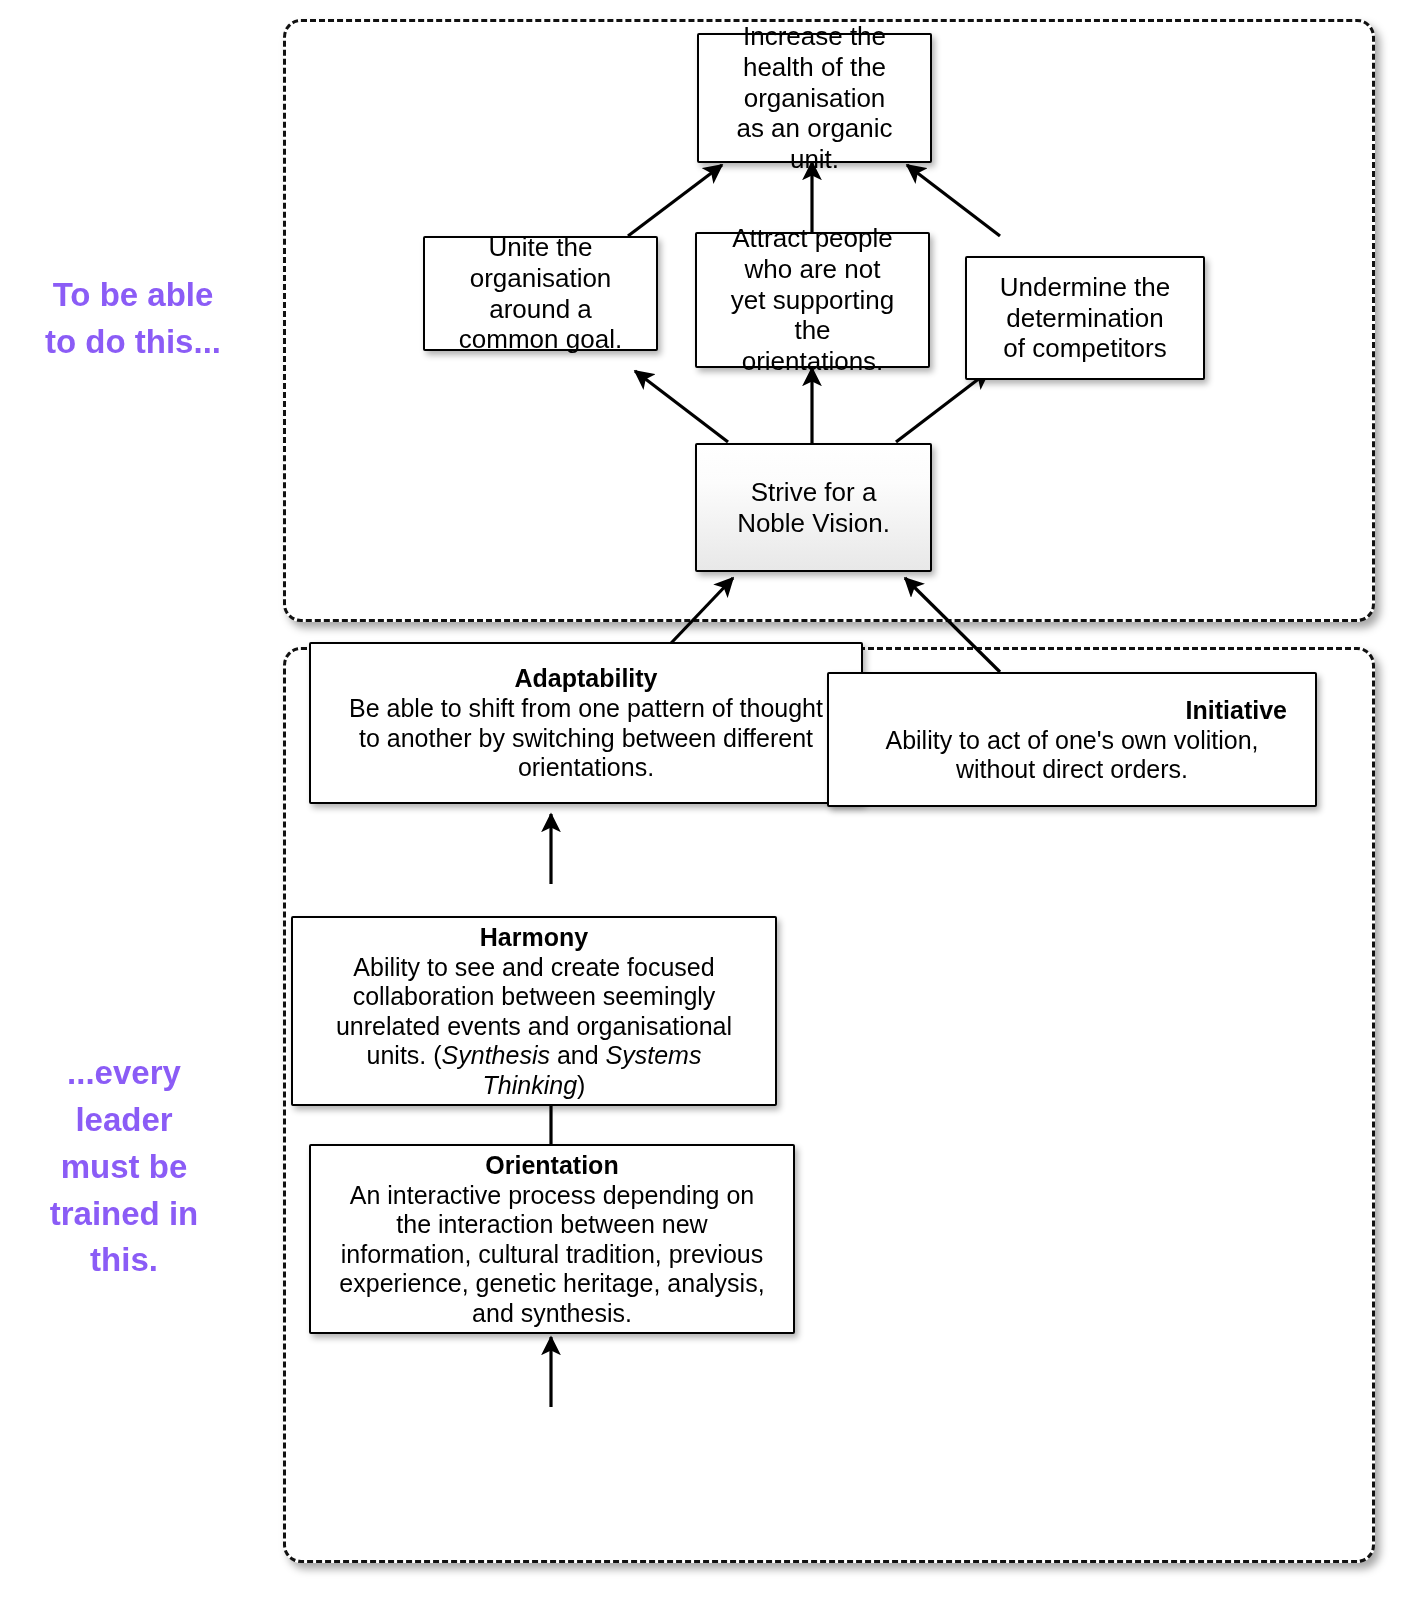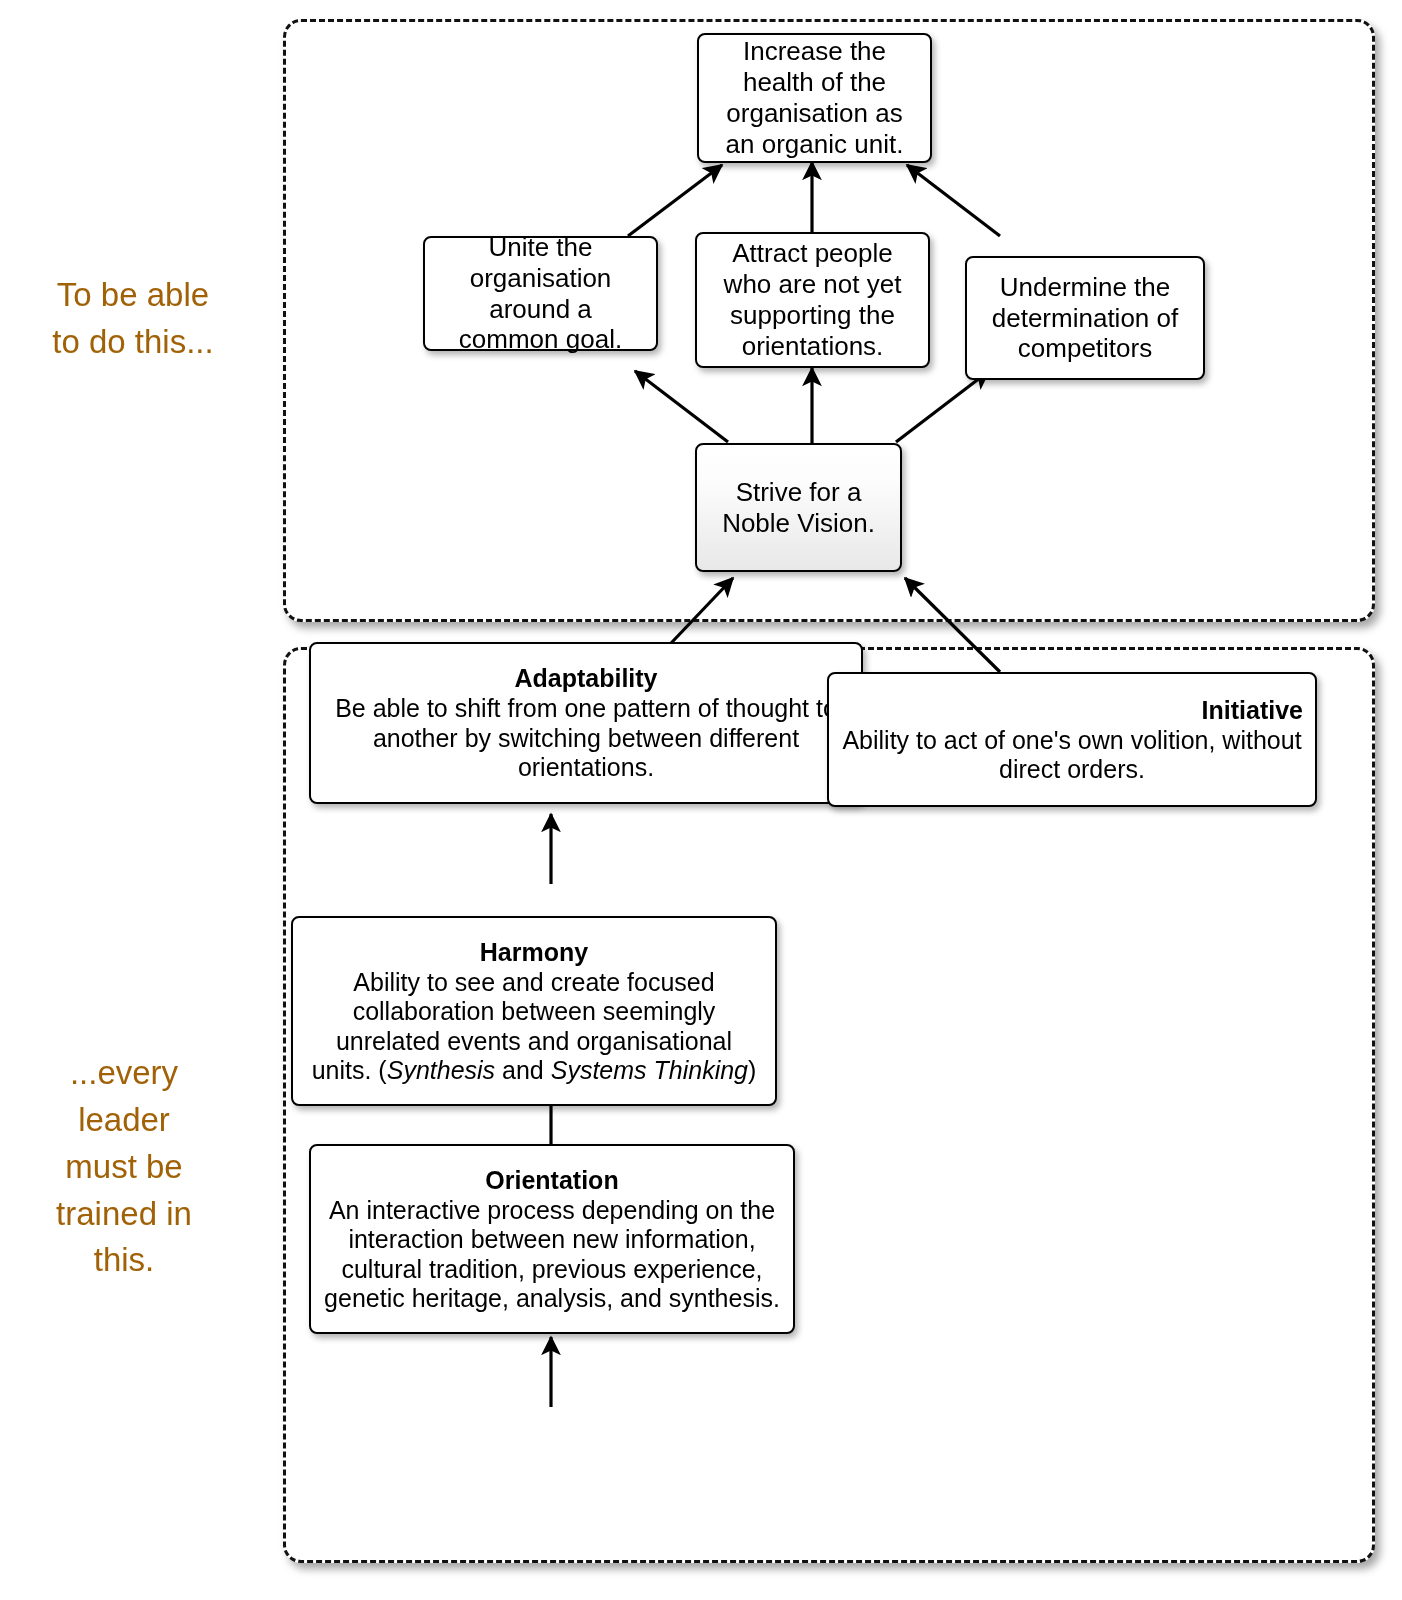--- a/index.html
+++ b/index.html
@@ -28,37 +28,38 @@
     box-shadow: 5px 6px 9px rgba(0,0,0,0.35);
     box-sizing: border-box;
   }
 
   
   .side-caption {
     position: absolute;
     font-size: 33px;
     line-height: 1.42;
     text-align: center;
-    color: #a16207;
+    color: #8b5cf6;
     white-space: pre-line;
+    font-weight: bold;
   }
 
   
   .node {
     position: absolute;
     box-sizing: border-box;
     border: 2.5px solid #000000;
-    border-radius: 8px;
+    border-radius: 2px;
     background: #ffffff;
     display: flex;
     flex-direction: column;
     align-items: center;
     justify-content: center;
     text-align: center;
-    padding: 6px 12px;
+    padding: 6px 28px;
     box-shadow: 3px 4px 6px rgba(0,0,0,0.30);
     z-index: 3;
   }
   .node .title {
     font-weight: bold;
     font-size: 25px;
     line-height: 1.20;
     margin-bottom: 1px;
   }
   .node .body {
@@ -142,21 +143,21 @@
   </div>
 
   <div class="node plain" style="left:695px; top:232px; width:235px; height:136px;">
     <div class="body">Attract people who are not yet supporting the orientations.</div>
   </div>
 
   <div class="node plain" style="left:965px; top:240px; width:240px; height:124px;margin-top:16px;">
     <div class="body">Undermine the determination of competitors</div>
   </div>
 
-  <div class="node plain gradient" style="left:695px; top:443px; width:207px; height:129px;justify-content:center;">
+  <div class="node plain gradient" style="left:695px; top:443px; width:237px; height:129px;justify-content:center;">
     <div class="body">Strive for a Noble Vision.</div>
   </div>
 
   <div class="node" style="left:309px; top:642px; width:554px; height:162px;">
     <div class="title">Adaptability</div>
     <div class="body">Be able to shift from one pattern of thought to another by switching between different orientations.</div>
   </div>
 
   <div class="node" style="left:827px; top:672px; width:490px; height:135px;align-items:flex-end;">
     <div class="title">Initiative</div>

